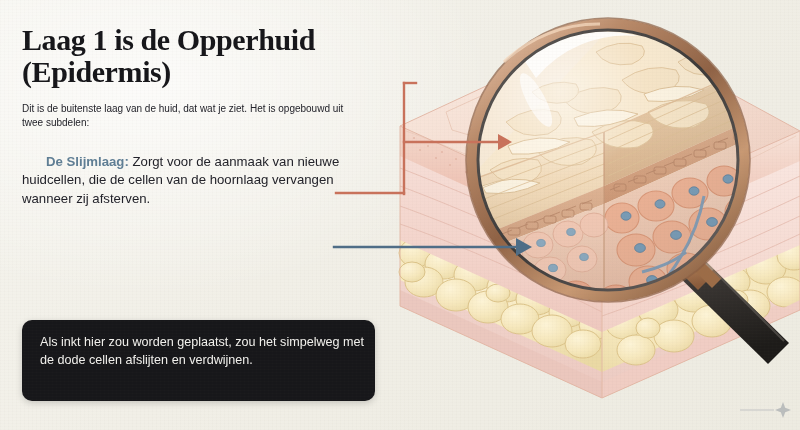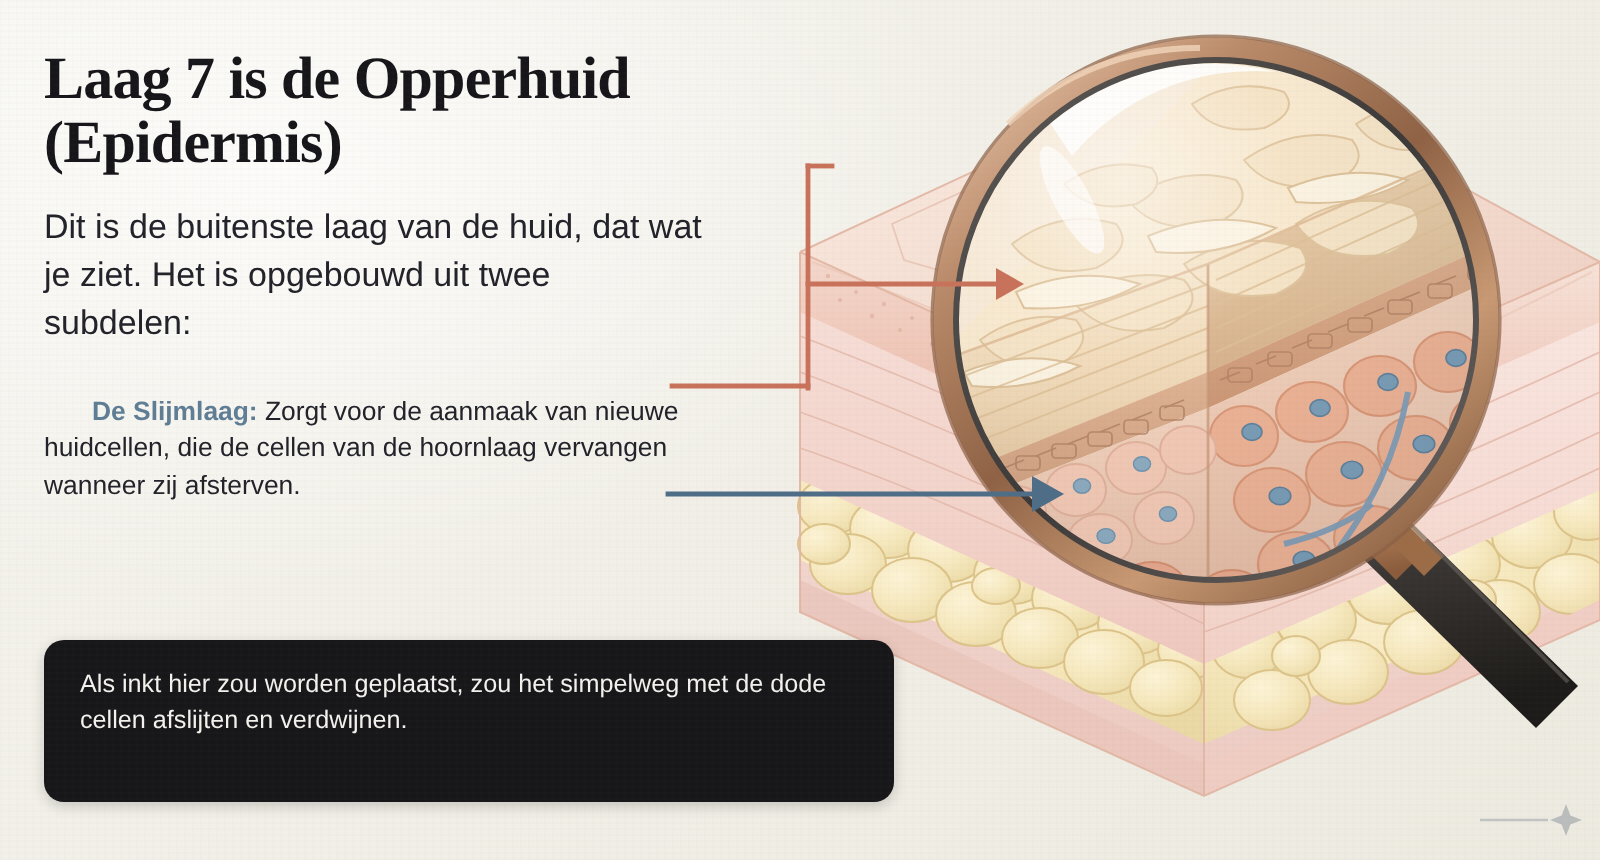--- a/index.html
+++ b/index.html
@@ -48,21 +48,21 @@
     font-weight: bold;
     font-size: 30px;
     line-height: 1.07;
     color: #16161a;
     letter-spacing: -0.4px;
     margin: 0 0 14px 0;
     white-space: pre-line;
   }
 
   #intro {
-    font-size: 17px;
+    font-size: 10px;
     line-height: 1.42;
     color: #22222a;
     margin: 0;
     width: 330px;
   }
 
   .sub-block {
     font-size: 13.2px;
     line-height: 1.42;
     color: #22222a;
@@ -73,21 +73,21 @@
 
   .sub-label { font-weight: bold; }
   #label-1 { color: #c9725b; }
   #label-2 { color: #5f7e95; padding-left: 24px; }
 
   
   #callout {
     position: absolute;
     left: 22px;
     top: 320px;
-    width: 425px;
+    width: 353px;
     height: 81px;
     background: #17171a;
     border-radius: 10px;
     box-sizing: border-box;
     padding: 13px 2px 0 18px;
     box-shadow: 0 2px 7px rgba(0,0,0,.18);
   }
   #callout-text {
     color: #f3f2ee;
     font-size: 12.6px;
@@ -522,21 +522,21 @@
     </g>
     <path d="M498 134 L512 142 L498 150 Z" fill="#c9725b"></path>
 
     <g stroke="#4e6d87" stroke-width="2.4" fill="none" stroke-linecap="square">
       <path d="M334 247 L518 247"></path>
     </g>
     <path d="M516 238 L532 247 L516 256 Z" fill="#4e6d87"></path>
   </svg>
 
   <div id="text-col">
-    <h1 id="title">Laag 7 is de Opperhuid
+    <h1 id="title">Laag 1 is de Opperhuid
 (Epidermis)</h1>
     <p id="intro">Dit is de buitenste laag van de huid, dat wat je ziet. Het is opgebouwd uit twee subdelen:</p>
 
 
     <p id="sub-2" class="sub-block"><span id="label-2" class="sub-label">De Slijmlaag:</span><span> Zorgt voor de aanmaak van nieuwe huidcellen, die de cellen van de hoornlaag vervangen wanneer zij afsterven.</span></p>
   </div>
 
   <div id="callout">
     <p id="callout-text">Als inkt hier zou worden geplaatst, zou het simpelweg met de dode cellen afslijten en verdwijnen.</p>
   </div>

